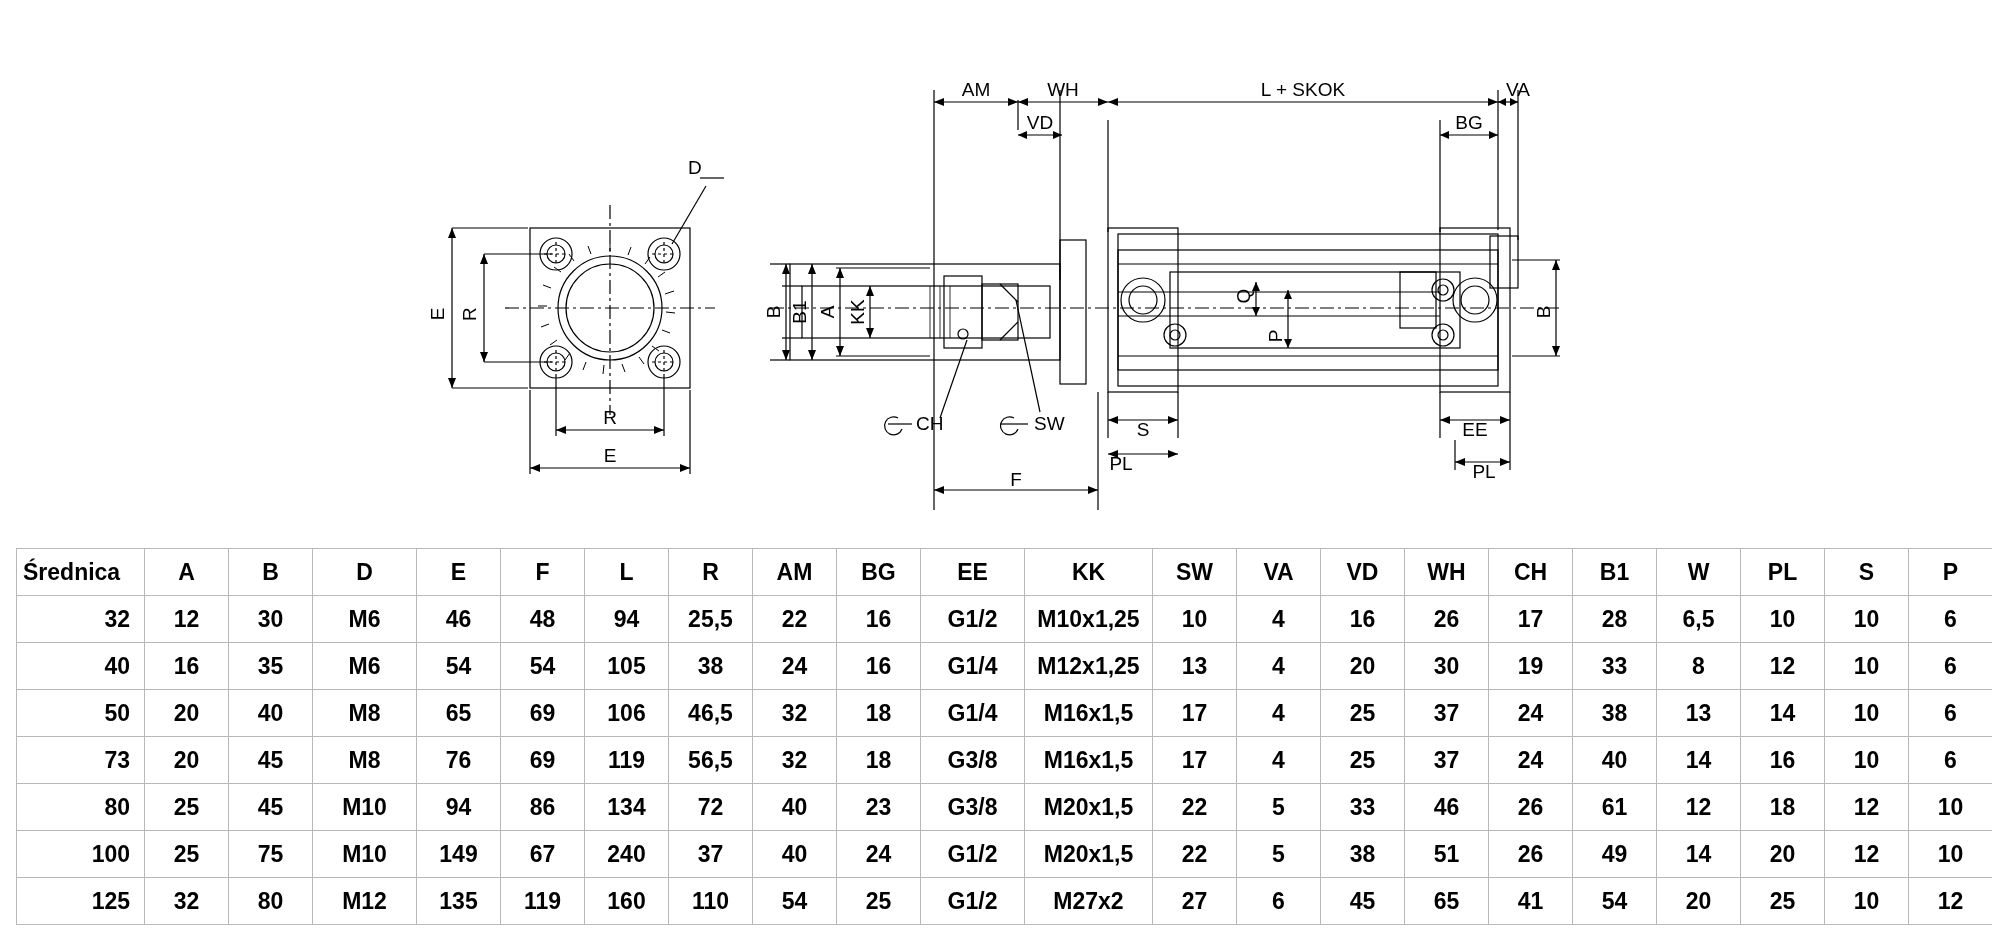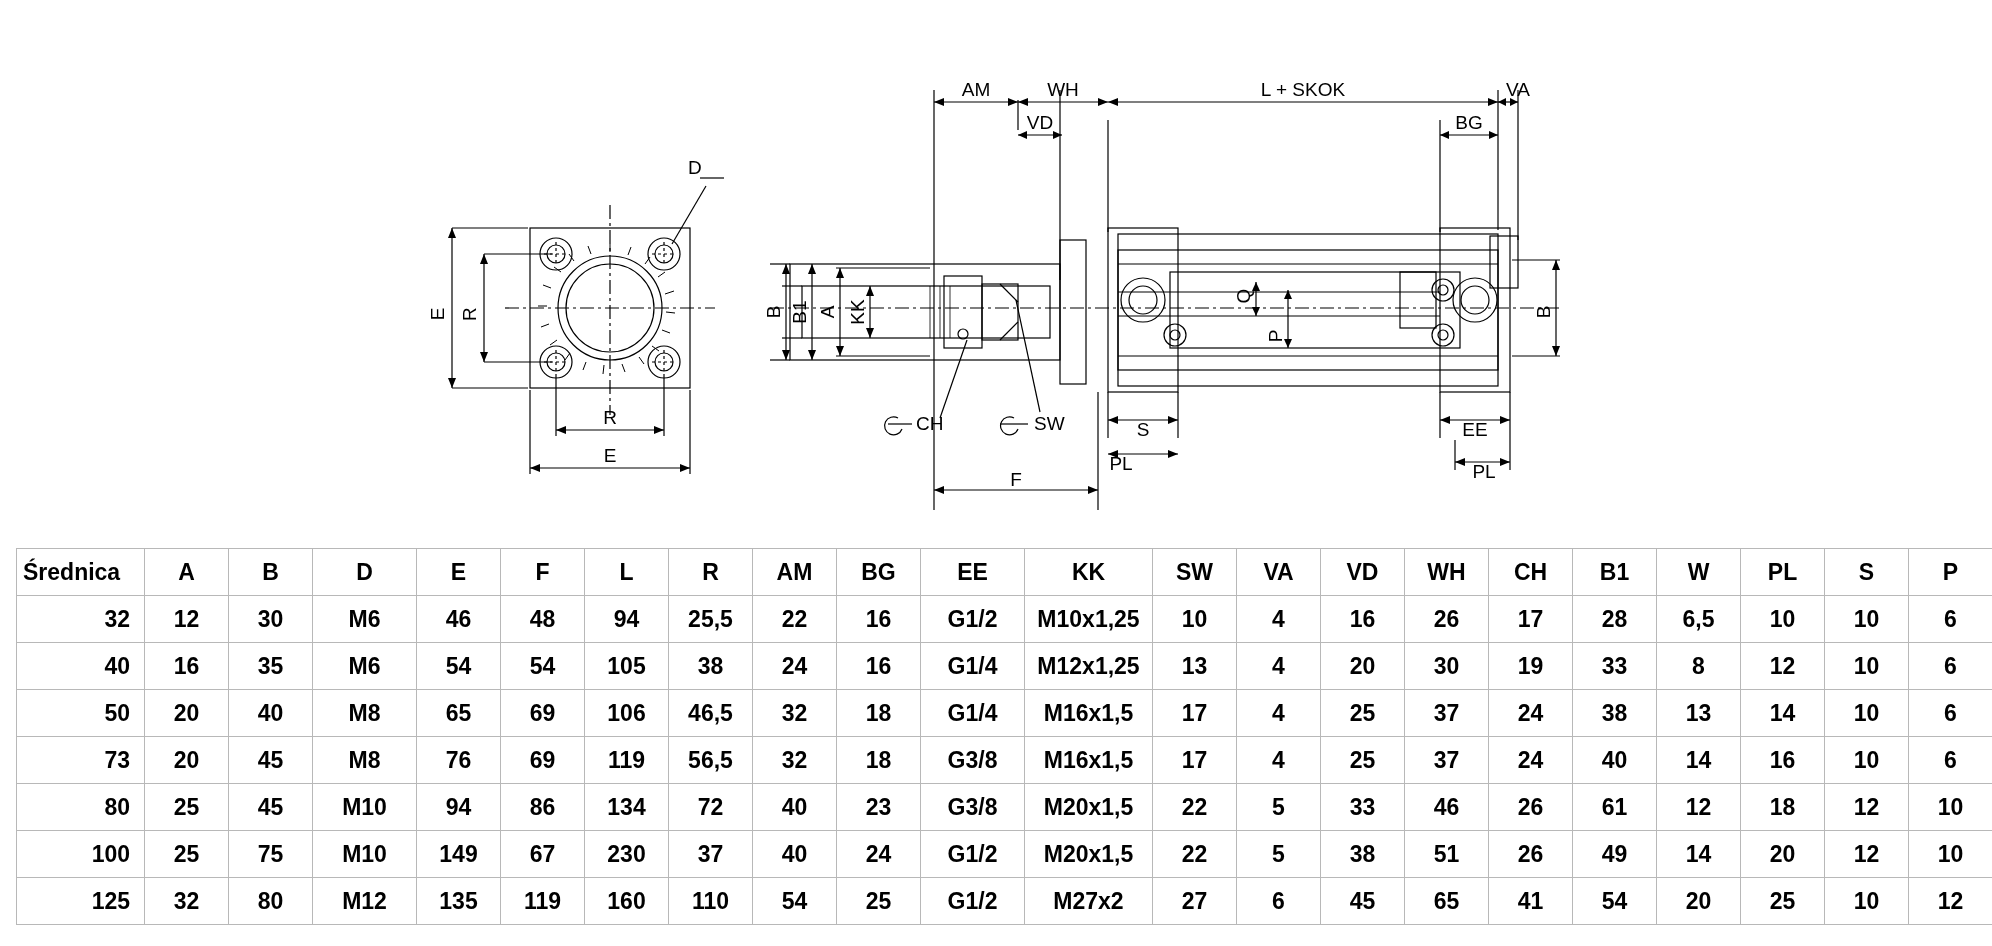--- a/index.html
+++ b/index.html
@@ -487,21 +487,21 @@
             <td>10</td>
             <td>7</td>
           </tr>
           <tr>
             <td class="first">100</td>
             <td>25</td>
             <td>75</td>
             <td>M10</td>
             <td>149</td>
             <td>67</td>
-            <td>230</td>
+            <td>240</td>
             <td>37</td>
             <td>40</td>
             <td>24</td>
             <td>G1/2</td>
             <td>M20x1,5</td>
             <td>22</td>
             <td>5</td>
             <td>38</td>
             <td>51</td>
             <td>26</td>

